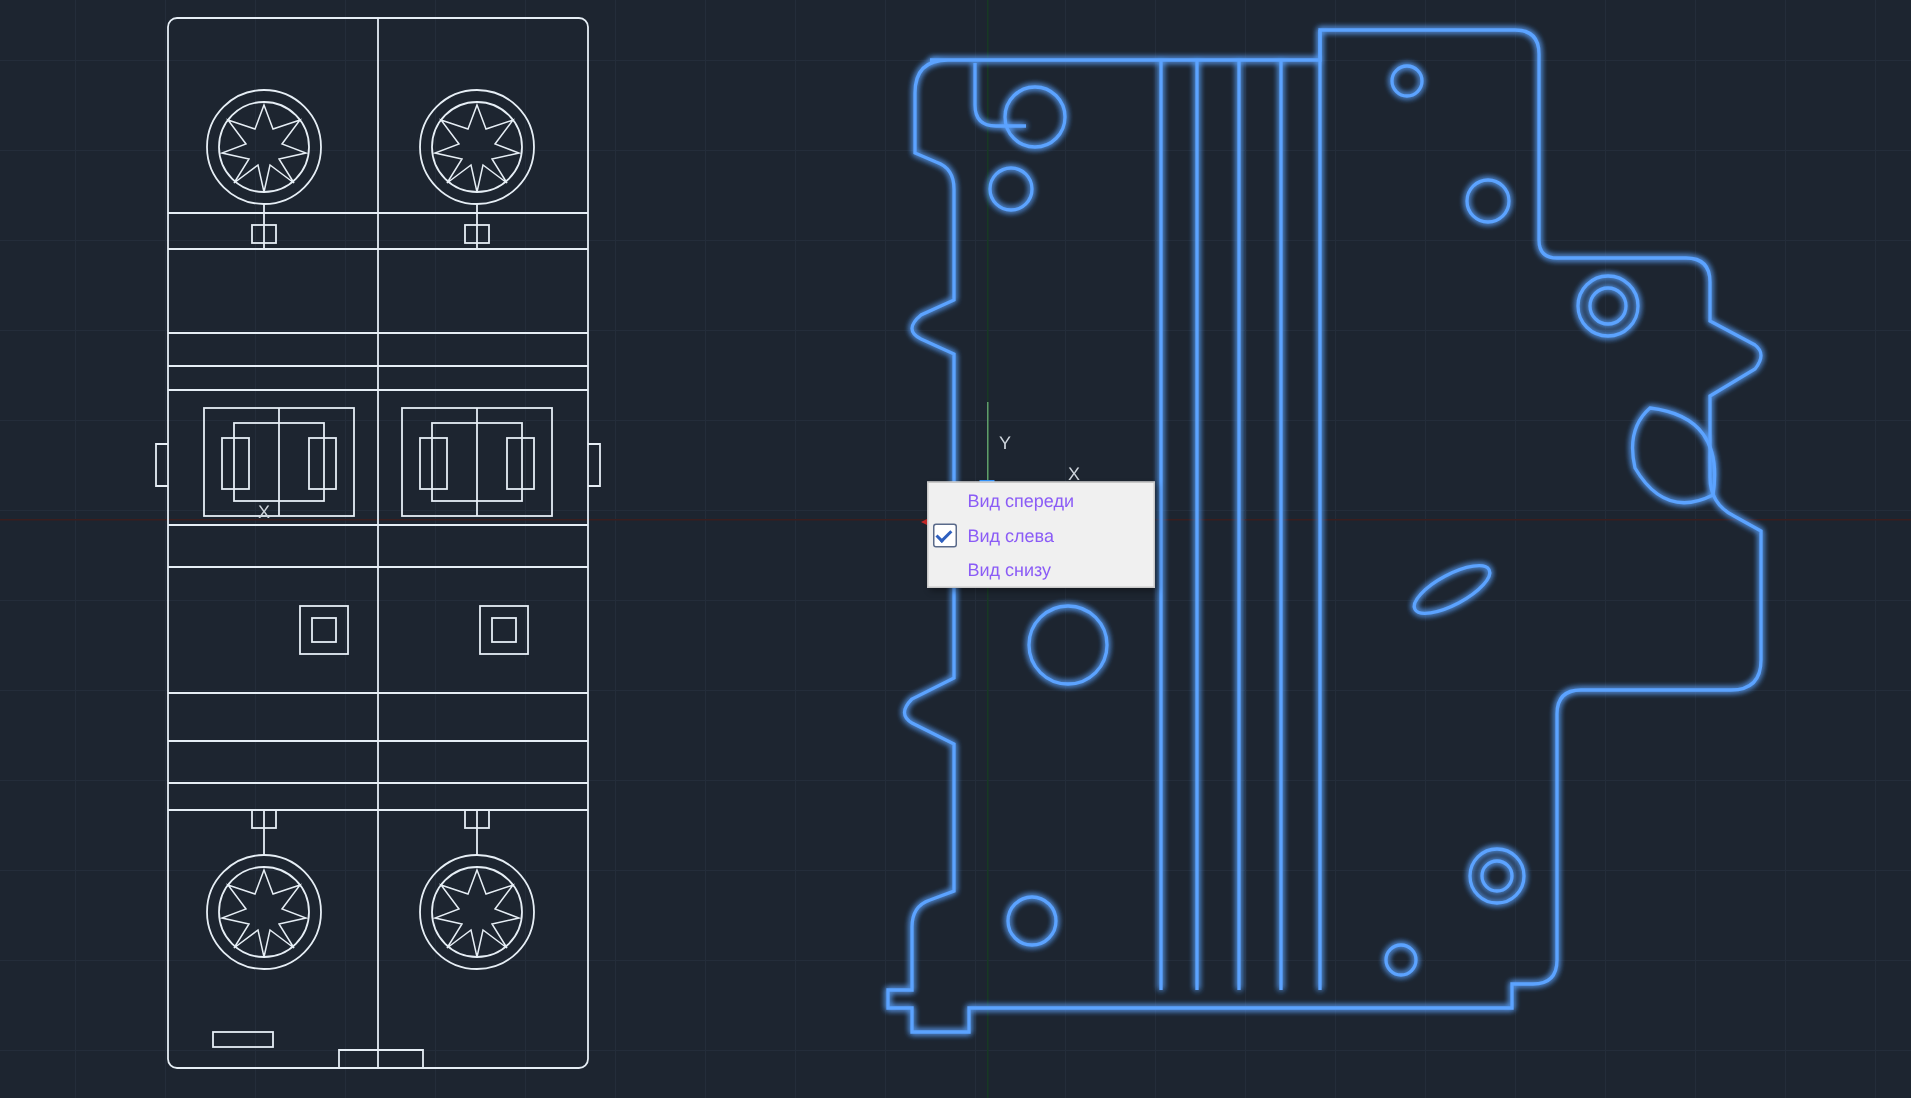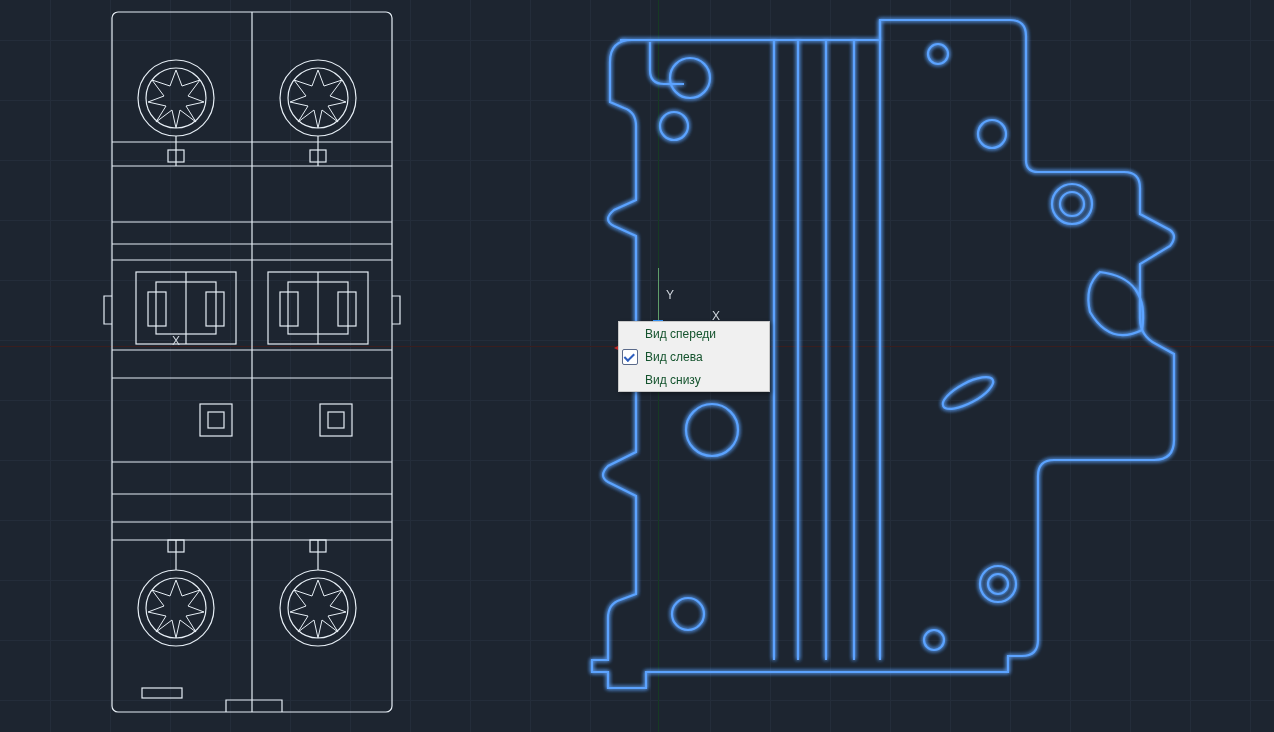--- a/index.html
+++ b/index.html
@@ -86,21 +86,21 @@
   
   .context-menu {
     position: absolute;
     left: 618px;
     top: 321px;
     width: 150px;
     background: #f0f0f0;
     border: 1px solid #c8c8c8;
     box-shadow: 2px 2px 4px rgba(0,0,0,0.35);
     font-size: 12px;
-    color: #14532d;
+    color: #8b5cf6;
     z-index: 50;
   }
   .context-menu .item {
     display: flex;
     align-items: center;
     height: 23px;
     cursor: default;
   }
   .context-menu .check {
     width: 22px;

